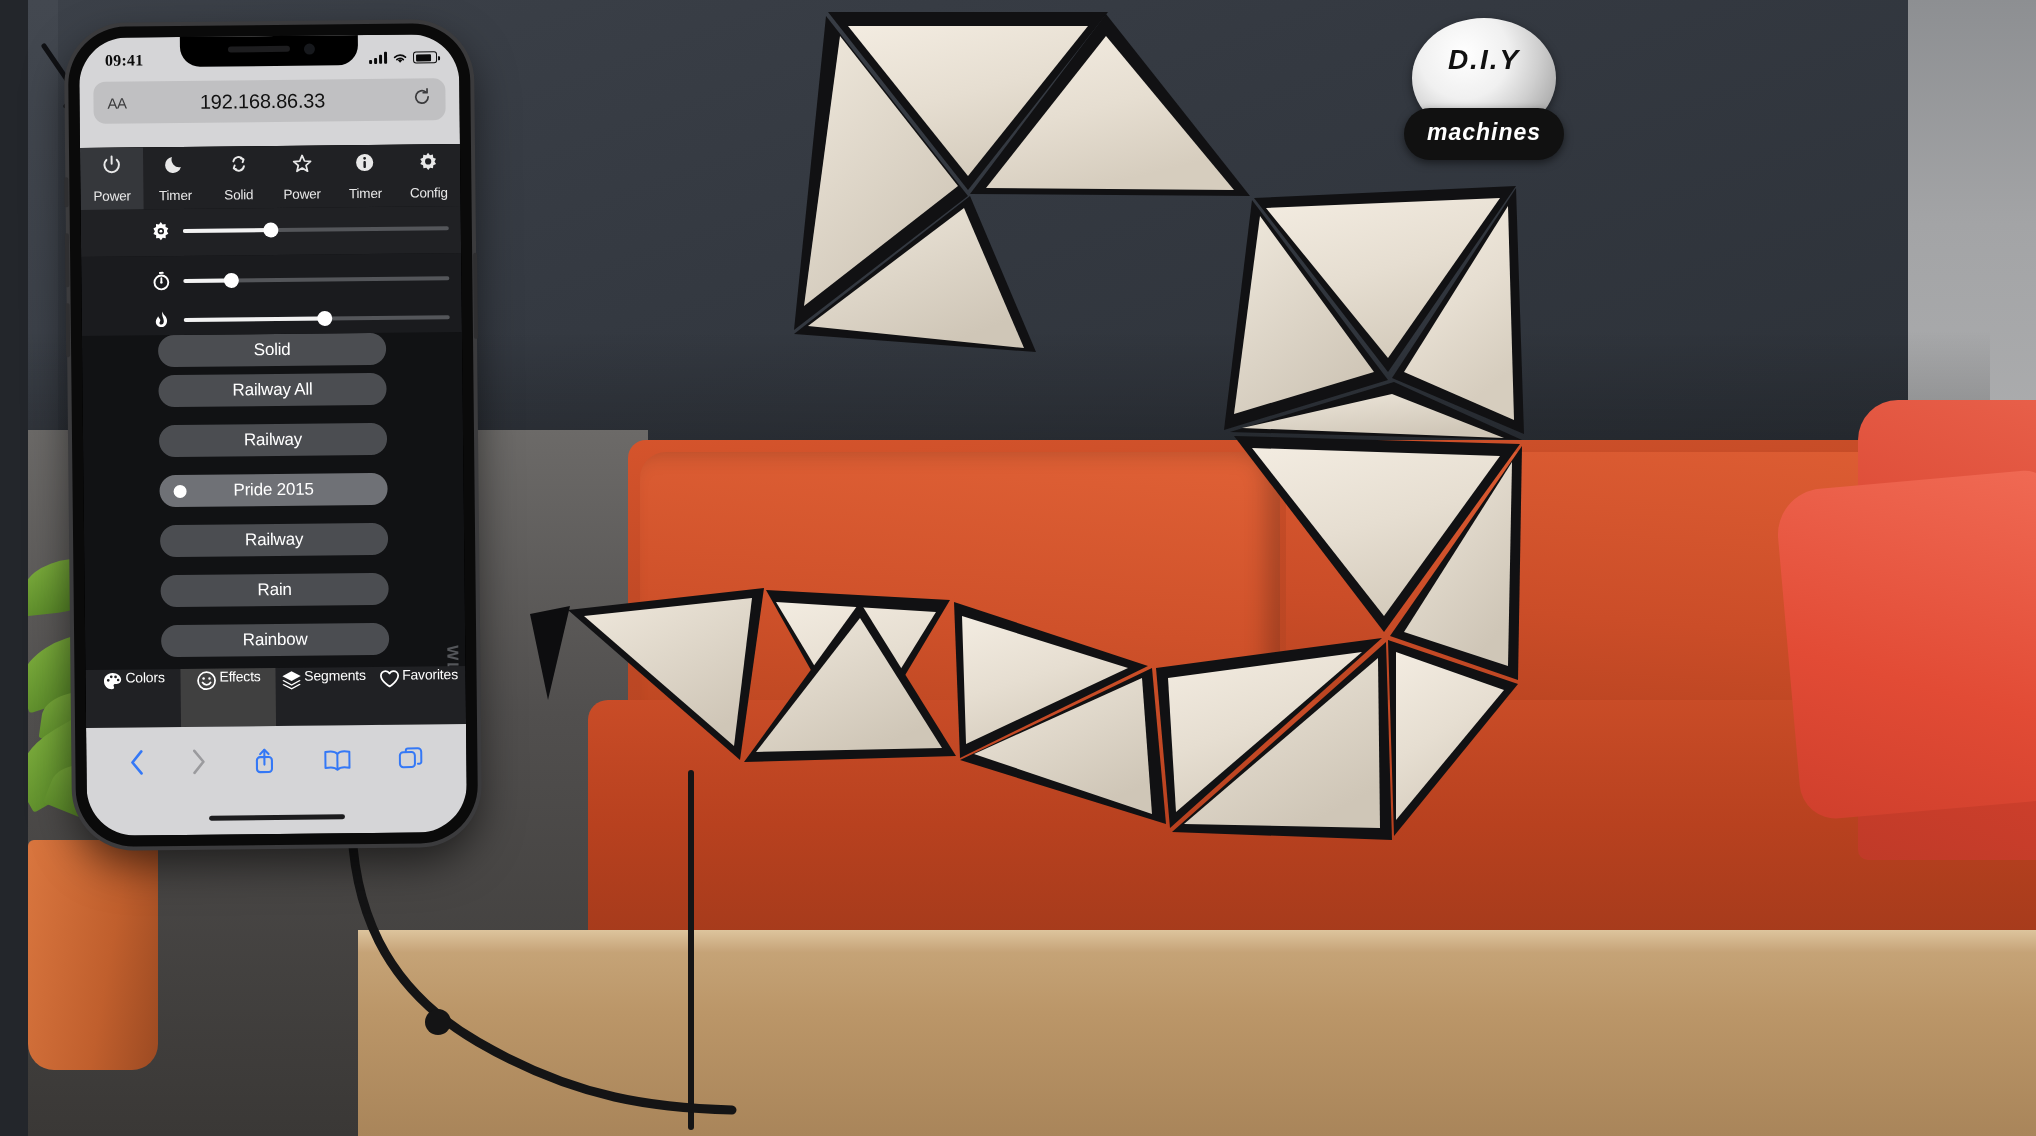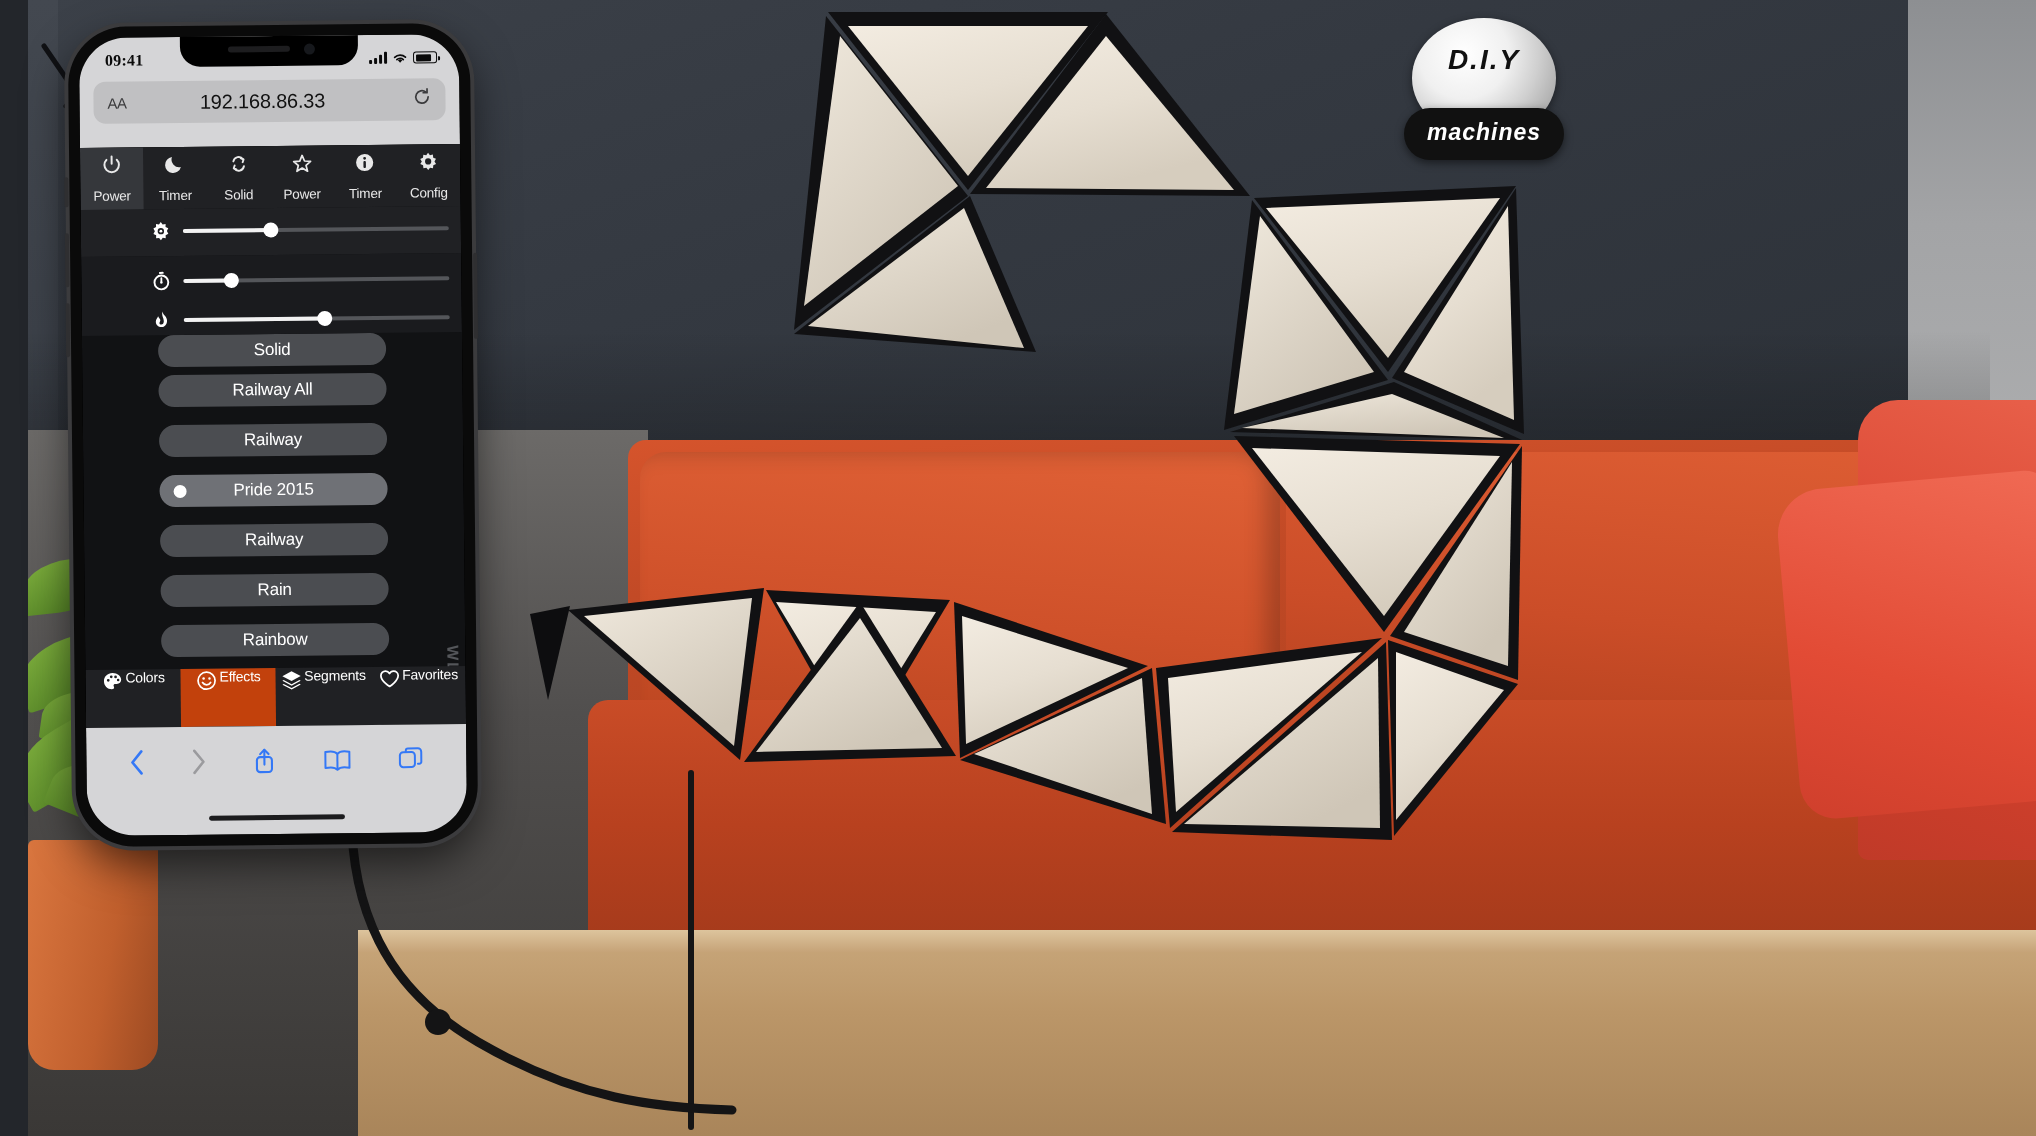--- a/index.html
+++ b/index.html
@@ -258,21 +258,21 @@
   }
 
   .wled-tabbar {
     position:absolute; left:0; right:0; bottom:0; height:58px;
     display:flex; background:#202124;
   }
   .wled-tab {
     flex:1; display:flex; align-items:flex-start;
     justify-content:center; gap:2px; color:#fff;
   }
-  .wled-tab.active { background:#c2410c; }
+  .wled-tab.active { background:#404040; }
   .wled-tab .ic { height:24px; display:flex; align-items:center; }
   .wled-tab .lb { font-size:14px; letter-spacing:-.2px; }
 
   
   .safari-bottom {
     position:absolute; left:0; right:0; bottom:0; height:108px;
     background:#d5d5d7;
   }
   .safari-tools {
     display:flex; align-items:center; justify-content:space-around;

